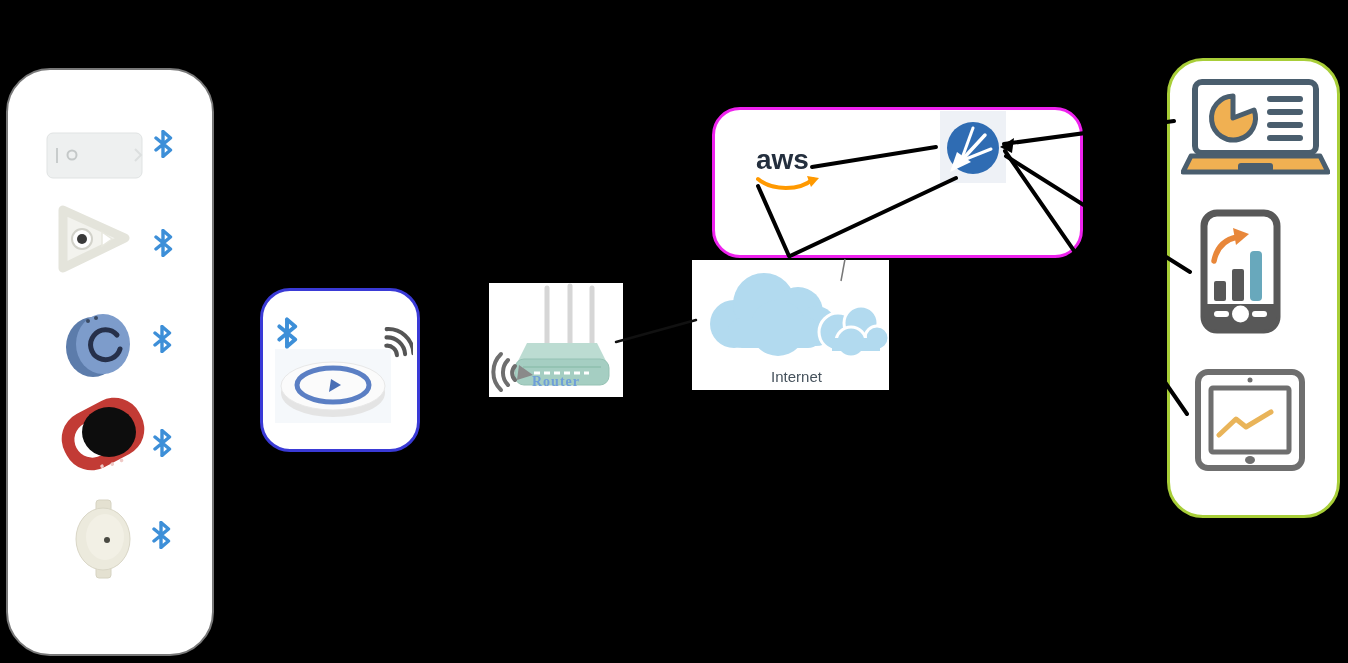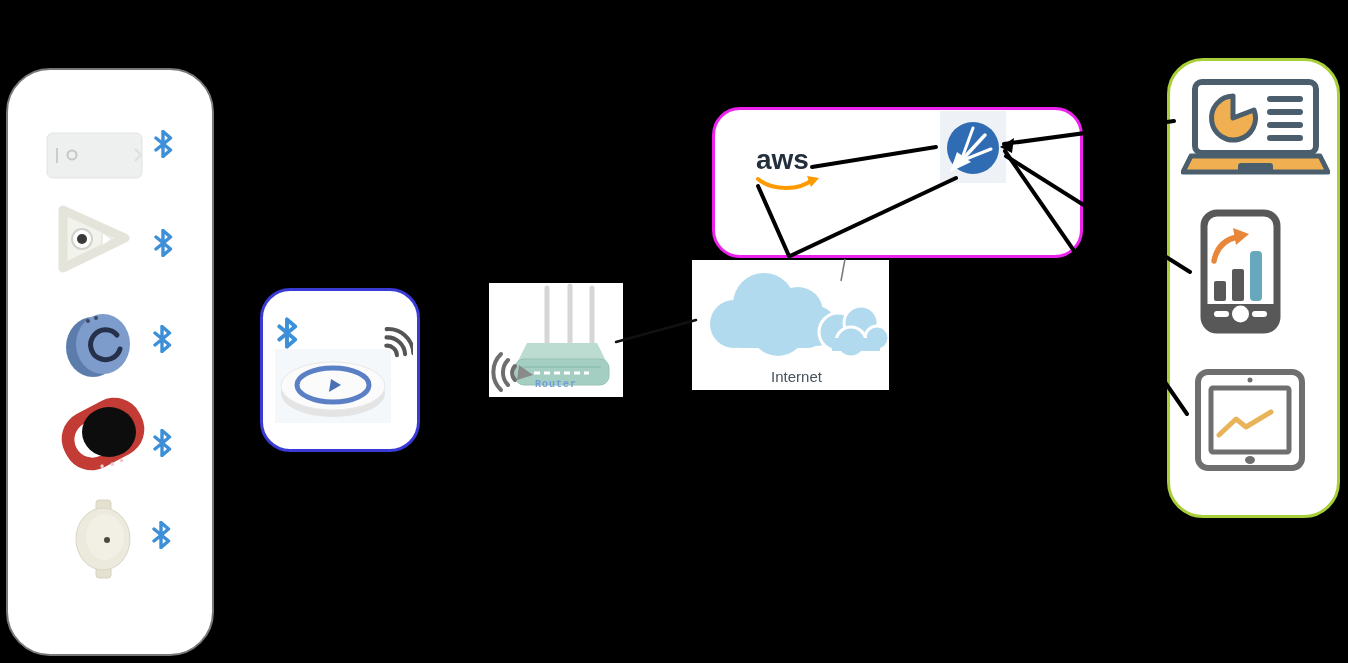--- a/index.html
+++ b/index.html
@@ -10,21 +10,21 @@
   .abs{position:absolute;}
   svg{display:block;}
 
   
   .sensors{left:6px;top:68px;width:208px;height:588px;border:2px solid #787878;border-radius:44px;}
   
   .gateway{left:260px;top:288px;width:160px;height:164px;border:3px solid #3a3ad6;border-radius:30px;}
   
   .router{left:489px;top:283px;width:134px;height:114px;}
   .router-label{position:absolute;left:0;right:0;bottom:7px;text-align:center;
-    font-family:Liberation Mono, monospace;font-size:10px;font-weight:bold;
+    font-family:Liberation Serif, serif;font-size:14px;font-weight:bold;
     color:#6f9fd8;letter-spacing:1px;}
   
   .internet{left:692px;top:260px;width:197px;height:130px;}
   .internet-label{position:absolute;left:12px;right:0;bottom:5px;text-align:center;
     font-size:15px;color:#46525c;}
   
   .aws{left:712px;top:107px;width:371px;height:151px;border:3px solid #ee22ee;border-radius:28px;}
   .aws-logo{position:absolute;left:41px;top:36px;width:68px;}
   .aws-word{font-size:28px;font-weight:bold;color:#242f3e;line-height:1;letter-spacing:0;}
   .platform{position:absolute;left:225px;top:1px;width:66px;height:72px;background:#eef1f6;}

